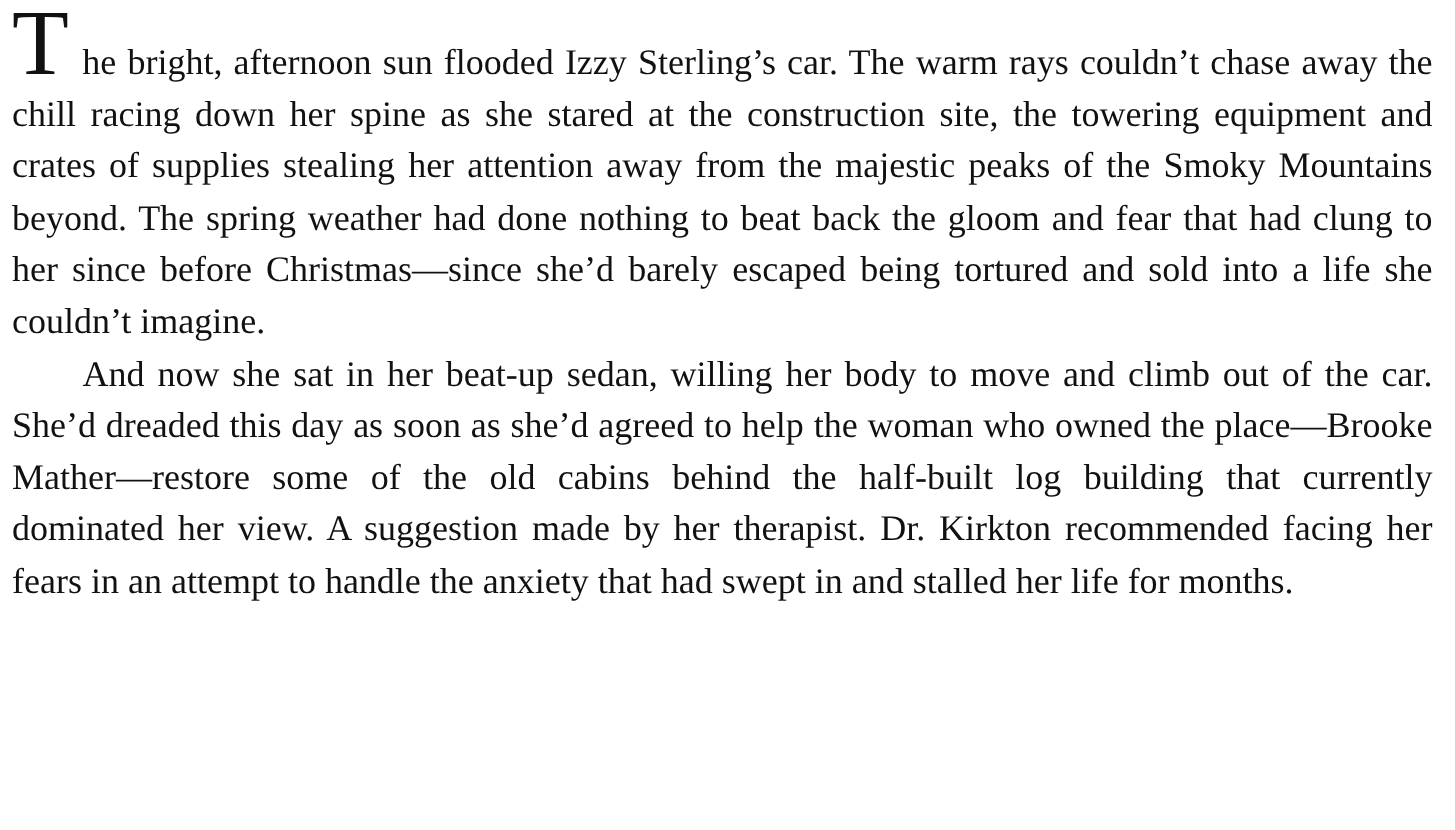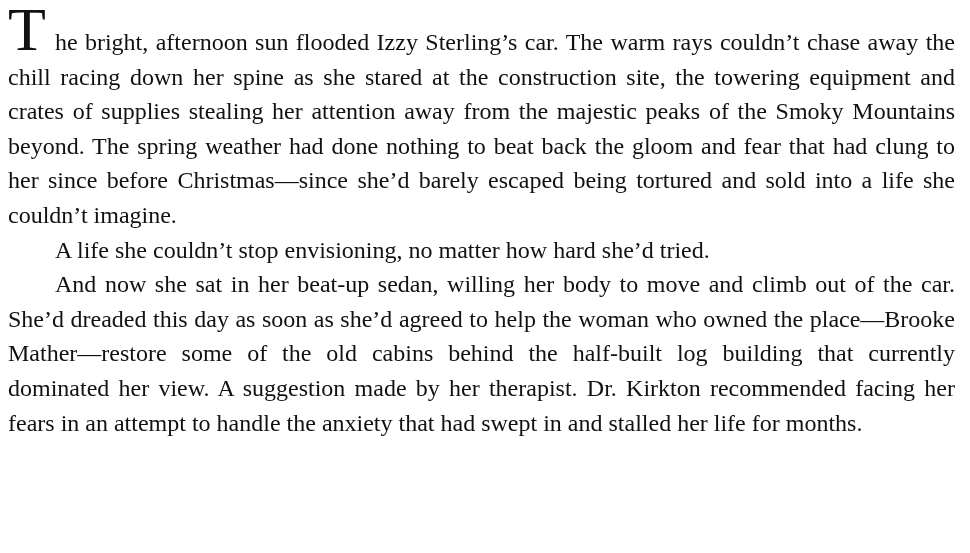--- a/index.html
+++ b/index.html
@@ -32,15 +32,14 @@
     margin-right: 9px;
     letter-spacing: 0;
     color: #111111;
   }
 </style>
 </head>
 <body>
 
 <div class="book-page">
   <p class="para"><span class="drop-cap">T</span><span>he bright, afternoon sun flooded Izzy Sterling’s car. The warm rays couldn’t chase away the chill racing down her spine as she stared at the construction site, the towering equipment and crates of supplies stealing her attention away from the majestic peaks of the Smoky Mountains beyond. The spring weather had done nothing to beat back the gloom and fear that had clung to her since before Christmas—since she’d barely escaped being tortured and sold into a life she couldn’t imagine.</span></p>
-  <p class="para indented">A life she couldn’t stop envisioning, no matter how hard she’d tried.</p>
   <p class="para indented">And now she sat in her beat-up sedan, willing her body to move and climb out of the car. She’d dreaded this day as soon as she’d agreed to help the woman who owned the place—Brooke Mather—restore some of the old cabins behind the half-built log building that currently dominated her view. A suggestion made by her therapist. Dr. Kirkton recommended facing her fears in an attempt to handle the anxiety that had swept in and stalled her life for months.</p>
 </div>
 
 </body></html>

